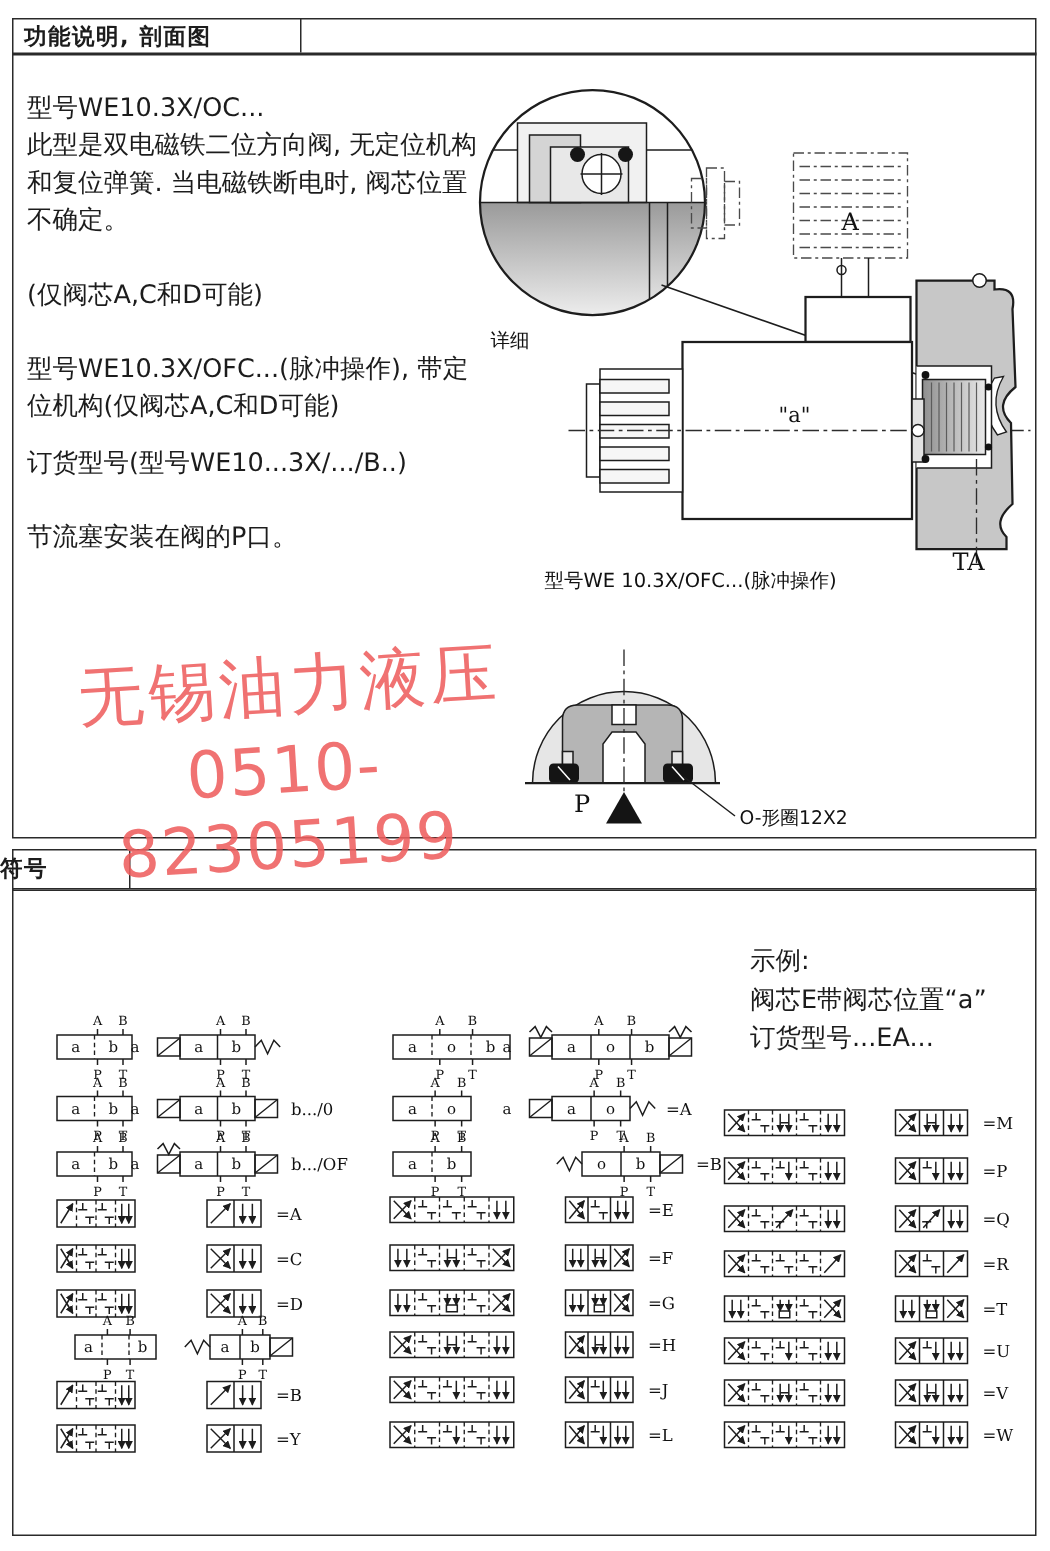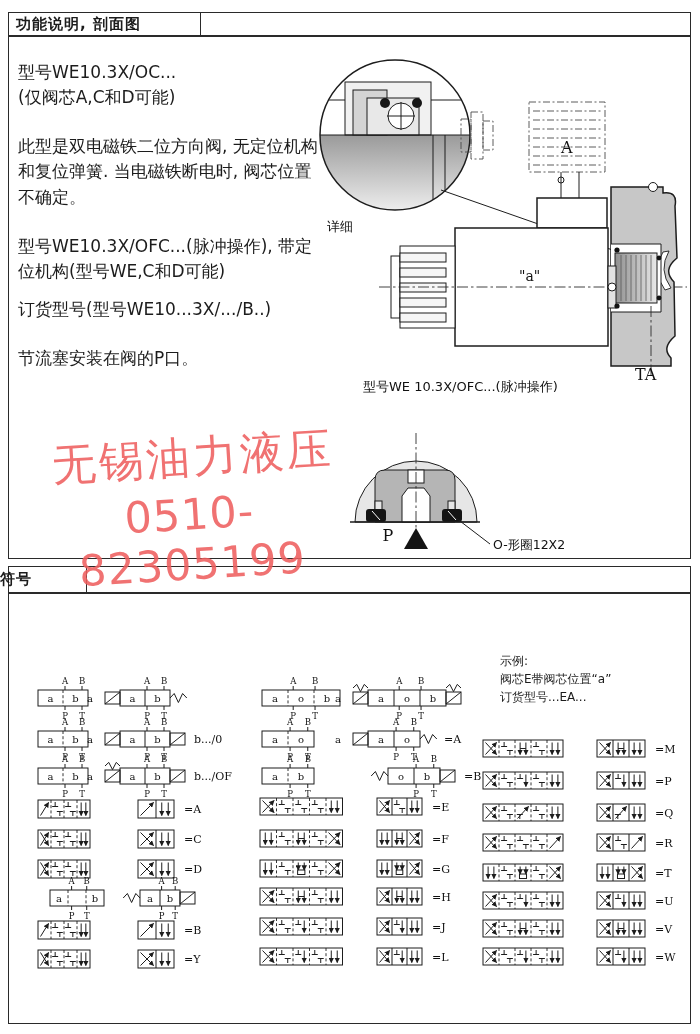--- a/index.html
+++ b/index.html
@@ -21,21 +21,21 @@
   .cellTxt{font-family:"DejaVu Serif",serif;font-size:10px;}
   .portTxt{font-family:"DejaVu Serif",serif;font-size:8.5px;}
   .sufTxt{font-family:"DejaVu Serif",serif;font-size:11px;}
   .serif14{font-family:"DejaVu Serif",serif;font-size:14px;}
   .serif15{font-family:"DejaVu Serif",serif;font-size:16px;}
   .serif16{font-family:"DejaVu Serif",serif;font-size:16px;}
   .cjk13{font-family:"DejaVu Sans",sans-serif;font-size:13px;}
   .watermark{position:absolute;left:36px;top:428px;width:320px;transform:rotate(-3.5deg);color:#ee5f5f;opacity:.88;z-index:5;text-align:center;pointer-events:none;}
   .watermark .w1{font-size:44px;letter-spacing:3px;}
   .watermark .w2{font-size:43px;letter-spacing:1px;margin-top:2px;margin-left:-14px;}
-  .example{position:absolute;left:500px;top:652px;font-size:12px;line-height:1.5;}
+  .example{position:absolute;left:500px;top:629px;font-size:17px;line-height:1.5;}
 </style>
 </head>
 <body>
 
 <svg width="0" height="0" style="position:absolute">
   <defs>
     <marker id="ah" viewBox="0 0 8 8" refX="7" refY="4" markerWidth="5.5" markerHeight="5.5" orient="auto">
       <path d="M0,0 L8,4 L0,8 Z" fill="#1d1d1d"></path>
     </marker>
     <linearGradient id="gv" x1="0" y1="0" x2="0" y2="1">
@@ -57,23 +57,23 @@
 <div class="box" style="left:8px;top:35px;width:681px;height:522px;"></div>
 <div class="box" style="left:8px;top:566px;width:681px;height:26px;"></div>
 <div class="vline" style="left:86px;top:566px;height:26px;"></div>
 <div class="box" style="left:8px;top:592px;width:681px;height:430px;"></div>
 
 <div class="band-title" style="left:16px;top:15px;">功能说明, 剖面图</div>
 <div class="band-title" style="left:0;top:570px;">符号</div>
 
 <div class="textcol">
   <p style="margin-bottom:0">型号WE10.3X/OC...</p>
+  <p class="gap">此型是双电磁铁二位方向阀, 无定位机构和复位弹簧. 当电磁铁断电时, 阀芯位置不确定。</p>
   <p class="gap">(仅阀芯A,C和D可能)</p>
-  <p class="gap">此型是双电磁铁二位方向阀, 无定位机构和复位弹簧. 当电磁铁断电时, 阀芯位置不确定。</p>
-  <p>型号WE10.3X/OFC...(脉冲操作), 带定位机构(型号WE,C和D可能)</p>
+  <p>型号WE10.3X/OFC...(脉冲操作), 带定位机构(仅阀芯A,C和D可能)</p>
   <p class="gap">订货型号(型号WE10...3X/.../B..)</p>
   <p>节流塞安装在阀的P口。</p>
 </div>
 
 <div class="watermark">
   <div class="w1">无锡油力液压</div>
   <div class="w2">0510-82305199</div>
 </div>
 
 <svg class="abs" style="left:315px;top:40px;" width="378" height="365" viewBox="0 0 378 365">

